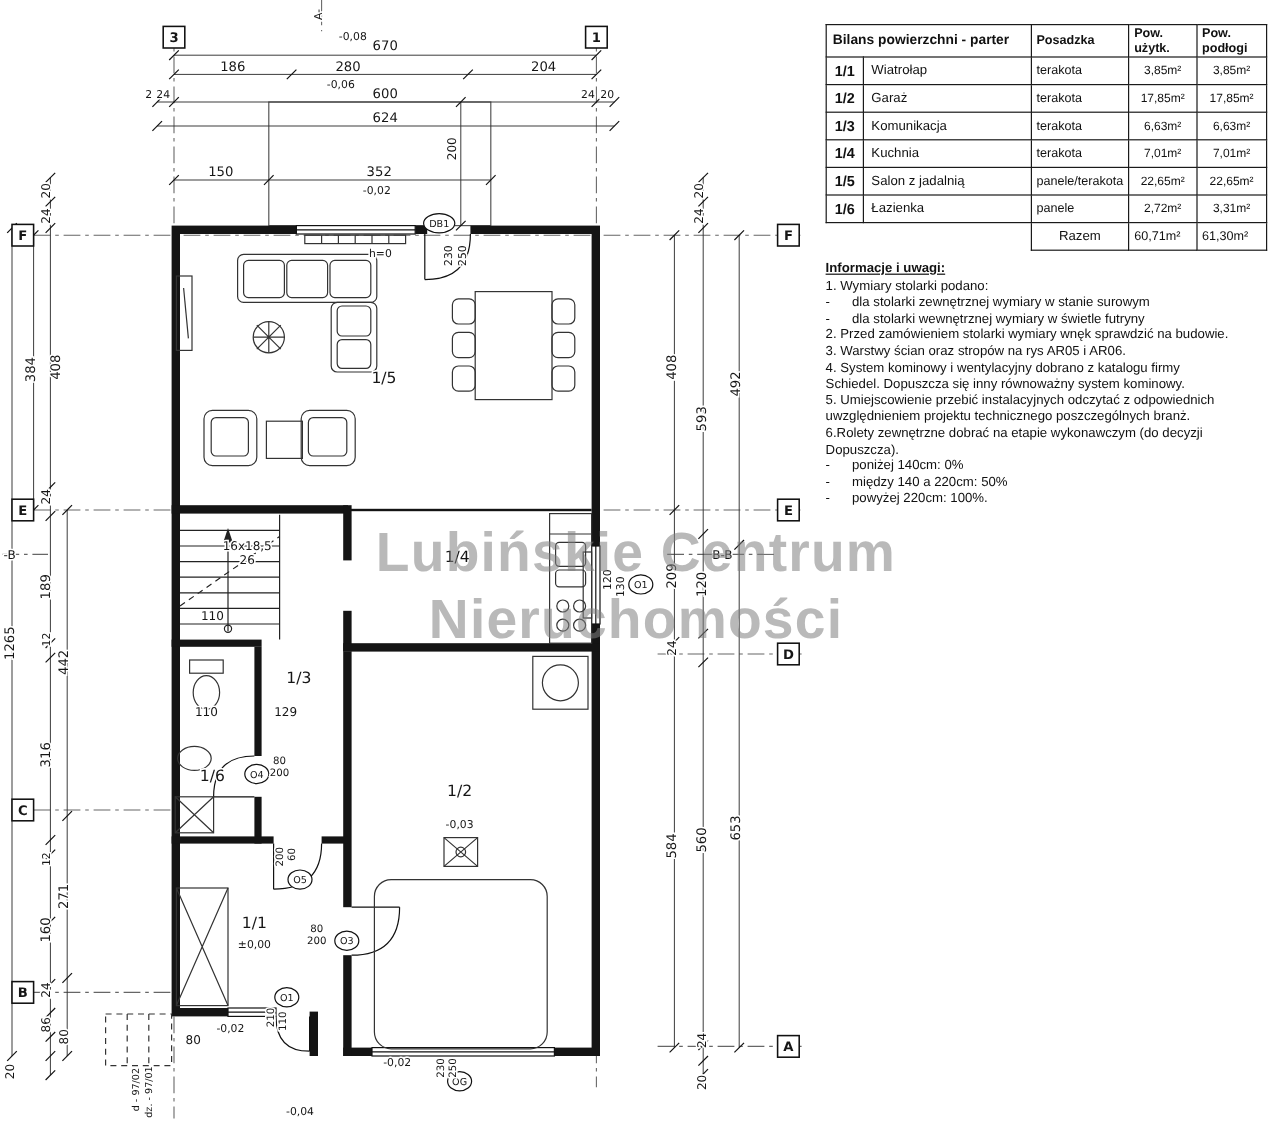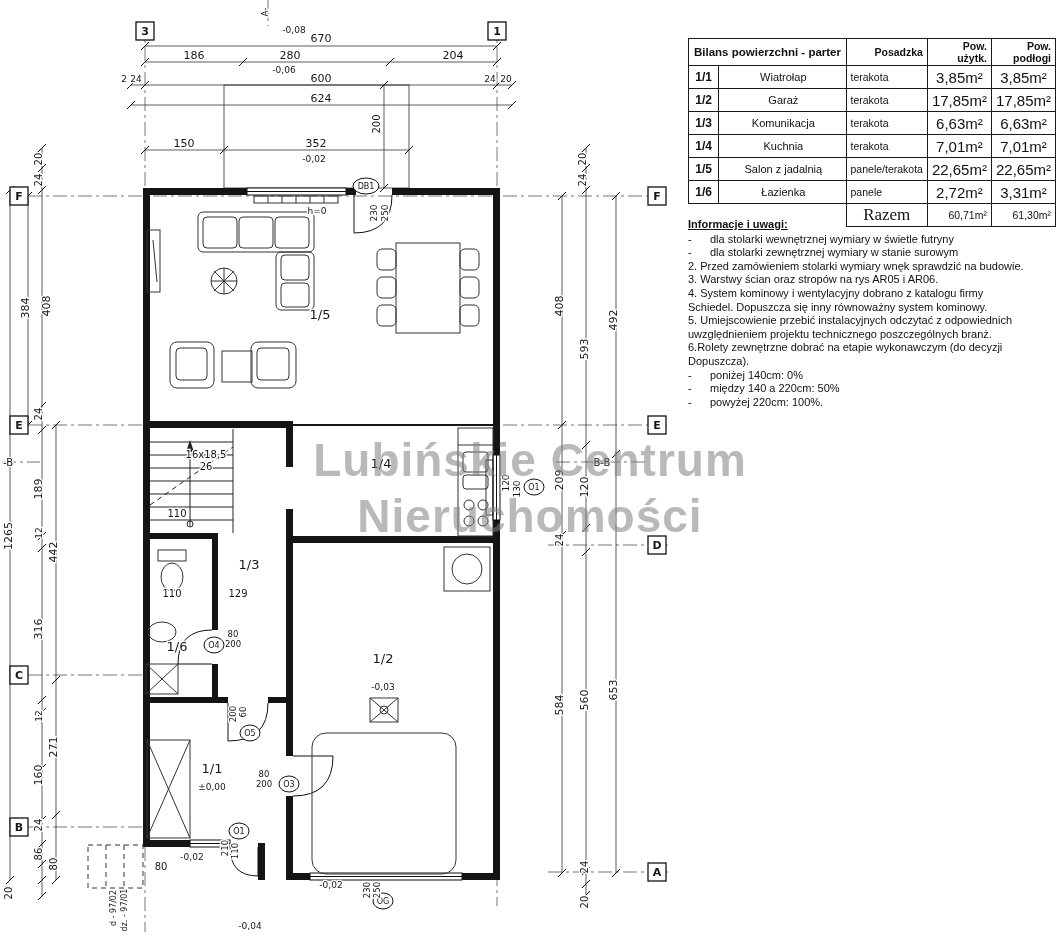--- a/index.html
+++ b/index.html
@@ -7,32 +7,32 @@
   body{position:relative;background:#ffffff;font-family:"Liberation Sans",sans-serif;color:#111;overflow:hidden;}
   svg.plan{position:absolute;left:0;top:0;z-index:1;}
   svg text{font-family:"DejaVu Sans",sans-serif;fill:#161616;}
   #plan-texts text{paint-order:stroke;stroke:#fff;stroke-width:2.6px;}
   #grid-bubbles text{font-weight:bold;}
 
   .watermark{position:absolute;left:238px;top:412px;width:584px;text-align:center;z-index:10;
     font-size:46px;font-weight:bold;letter-spacing:1px;line-height:1.22;
     color:rgba(128,128,128,0.55);pointer-events:none;font-family:"Liberation Sans",sans-serif;margin-top:20px;}
 
-  table.area-table{position:absolute;left:688px;top:38px;width:368px;border-collapse:collapse;
+  table.area-table{position:absolute;left:688px;top:20px;width:368px;border-collapse:collapse;
     z-index:4;font-size:11px;background:#fff;}
   table.area-table th,table.area-table td{border:1px solid #1a1a1a;padding:1px 4px;height:23px;vertical-align:middle;}
-  table.area-table th{font-weight:bold;text-align:right;font-size:10.5px;}
+  table.area-table th{font-weight:bold;text-align:left;font-size:10.5px;}
   table.area-table th.title{text-align:left;font-size:11.5px;padding-left:5px;}
   table.area-table td.c0{font-weight:bold;font-size:12px;text-align:center;}
-  table.area-table td.c1{text-align:center;padding-left:6px;}
+  table.area-table td.c1{text-align:left;padding-left:6px;}
   table.area-table td.c2{font-size:10.5px;text-align:left;}
-  table.area-table td.c3,table.area-table td.c4{font-size:15px;text-align:center;}
+  table.area-table td.c3,table.area-table td.c4{font-size:10px;text-align:center;}
   table.area-table td.noborder{border:none;}
-  table.area-table td.razem{text-align:center;font-size:17px;font-family:Liberation Serif, serif;}
-  table.area-table td.num{text-align:right;font-size:10.5px;}
+  table.area-table td.razem{text-align:center;font-size:11px;}
+  table.area-table td.num{text-align:left;font-size:10.5px;}
 
   .notes{position:absolute;left:688px;top:218px;width:374px;z-index:4;font-size:11px;line-height:13.6px;}
   .notes .title{font-weight:bold;text-decoration:underline;margin-bottom:1px;}
   .notes .line{white-space:pre;}
 </style>
 </head>
 <body>
 
 <svg class="plan" width="1064" height="950" viewBox="0 0 1064 950">
 
@@ -440,22 +440,23 @@
       <td class="razem">Razem</td>
       <td class="num">60,71m²</td>
       <td class="num">61,30m²</td>
     </tr>
   </tfoot>
 </table>
 
 <div class="notes">
   <div class="title">Informacje i uwagi:</div>
   <div id="notes-lines">
+      <div class="line">1. Wymiary stolarki podano:</div>
+      <div class="line">-      dla stolarki zewnętrznej wymiary w stanie surowym</div>
       <div class="line">-      dla stolarki wewnętrznej wymiary w świetle futryny</div>
-      <div class="line">-      dla stolarki zewnętrznej wymiary w stanie surowym</div>
       <div class="line">2. Przed zamówieniem stolarki wymiary wnęk sprawdzić na budowie.</div>
       <div class="line">3. Warstwy ścian oraz stropów na rys AR05 i AR06.</div>
       <div class="line">4. System kominowy i wentylacyjny dobrano z katalogu firmy</div>
       <div class="line">Schiedel. Dopuszcza się inny równoważny system kominowy.</div>
       <div class="line">5. Umiejscowienie przebić instalacyjnych odczytać z odpowiednich</div>
       <div class="line">uwzględnieniem projektu technicznego poszczególnych branż.</div>
       <div class="line">6.Rolety zewnętrzne dobrać na etapie wykonawczym (do decyzji</div>
       <div class="line">Dopuszcza).</div>
       <div class="line">-      poniżej 140cm: 0%</div>
       <div class="line">-      między 140 a 220cm: 50%</div>

